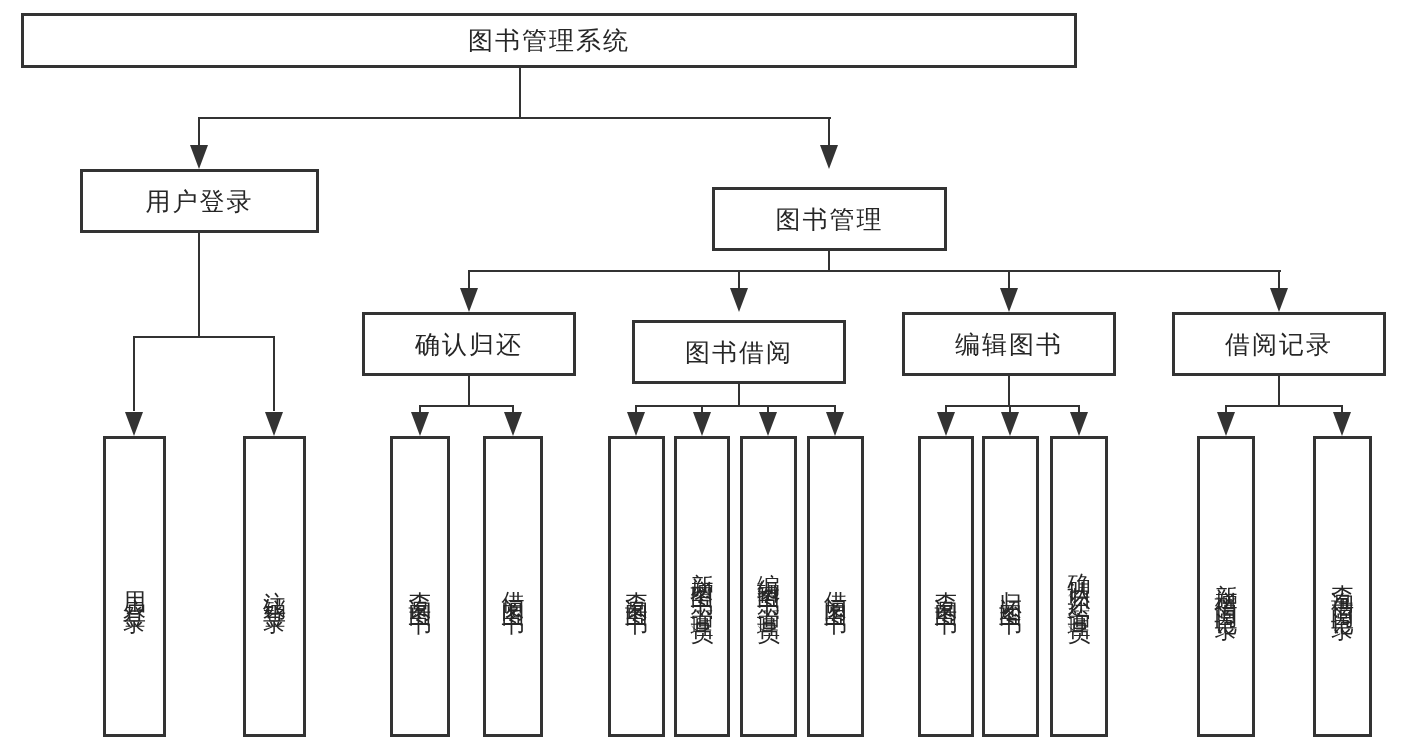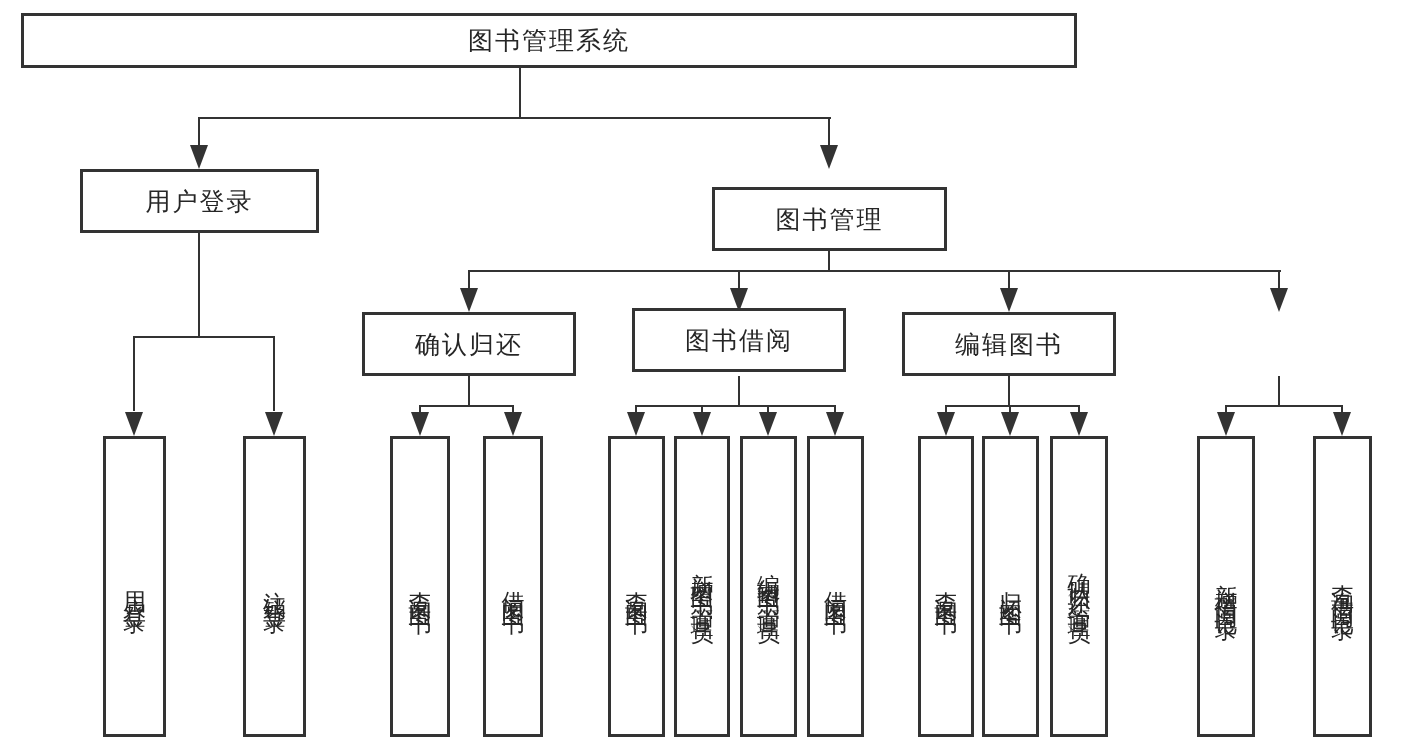--- a/index.html
+++ b/index.html
@@ -150,26 +150,29 @@
   <div class="node" style="left:80px; top:169px; width:239px; height:64px;">
     <span class="lbl">用户登录</span>
   </div>
   <div class="node" style="left:712px; top:187px; width:235px; height:64px;">
     <span class="lbl">图书管理</span>
   </div>
 
   <div class="node" style="left:362px; top:312px; width:214px; height:64px;">
     <span class="lbl">确认归还</span>
   </div>
-  <div class="node" style="left:632px; top:308px; width:214px; height:64px;">
+  <div class="node" style="left:632px; top:320px; width:214px; height:64px;">
     <span class="lbl">图书借阅</span>
   </div>
   <div class="node" style="left:902px; top:312px; width:214px; height:64px;">
     <span class="lbl">编辑图书</span>
   </div>
+  <div class="node" style="left:1172px; top:312px; width:214px; height:64px;">
+    <span class="lbl">借阅记录</span>
+  </div>
 
   <div class="leaf" style="left:103px; width:63px;">
     <span class="vtxt">用户登录</span>
   </div>
   <div class="leaf" style="left:243px; width:63px;">
     <span class="vtxt">注销登录</span>
   </div>
 
   <div class="leaf" style="left:390px; width:60px;">
     <span class="vtxt">查询图书</span>

